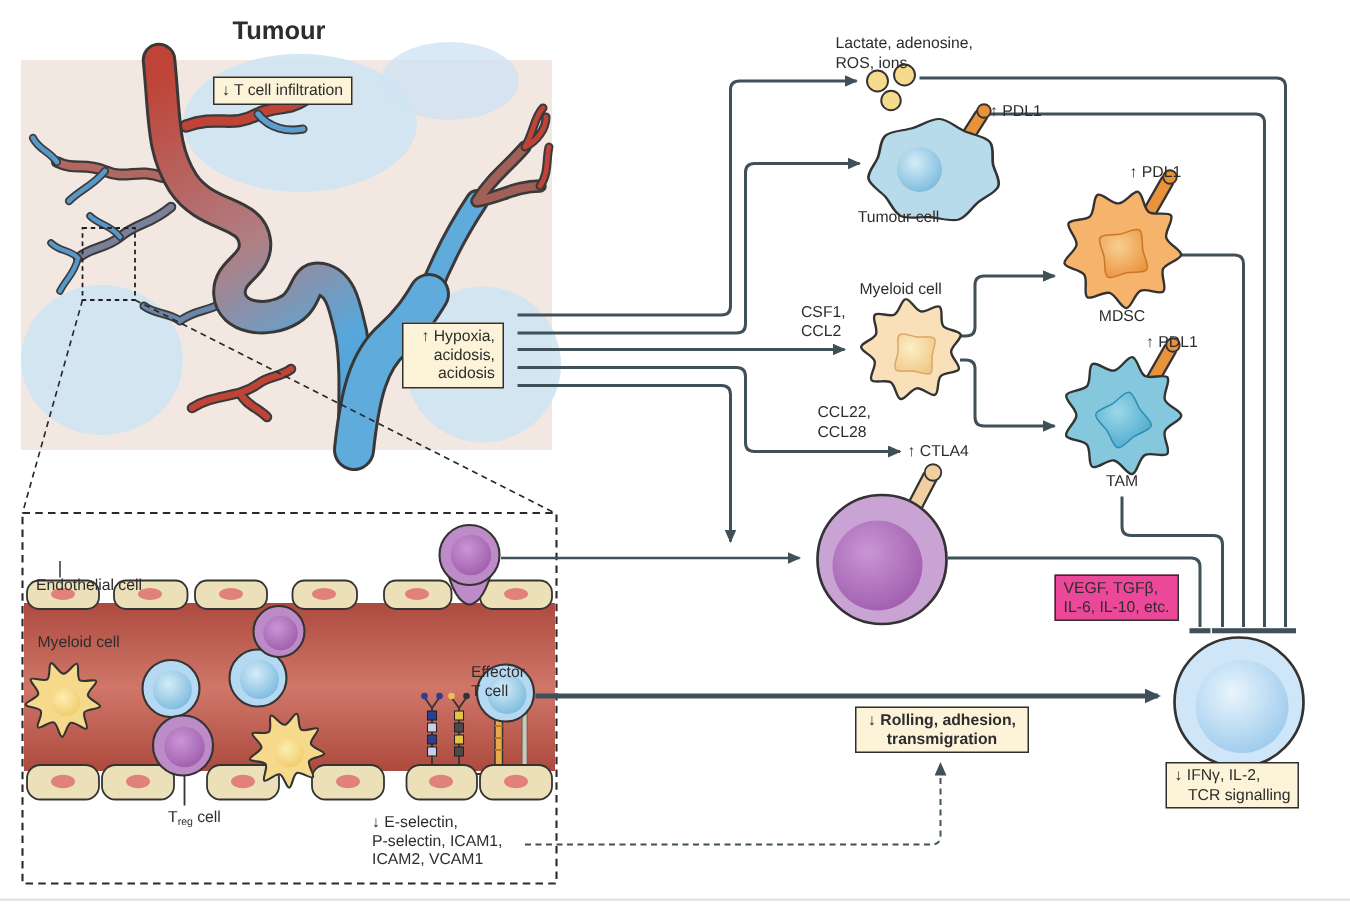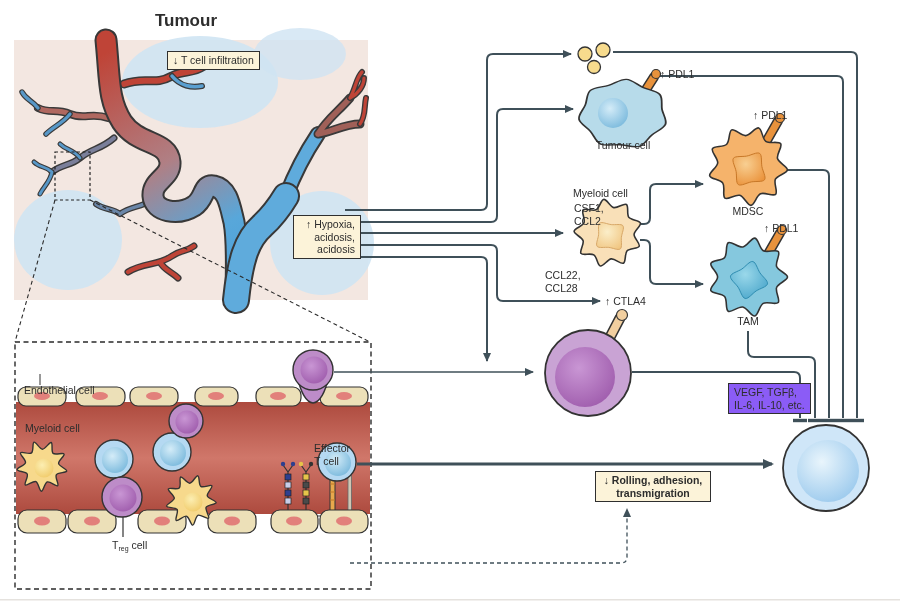--- a/index.html
+++ b/index.html
@@ -1,22 +1,22 @@
 <!DOCTYPE html>
 <html><head>
 <meta charset="utf-8">
 <style>
   html,body{margin:0;padding:0;background:#fff;}
   #fig{position:relative;width:900px;height:607px;background:#fff;overflow:hidden;
        font-family:"Liberation Sans",sans-serif;}
   svg{position:absolute;left:0;top:0;}
   .lbl{position:absolute;font:10.5px/12.5px "Liberation Sans",sans-serif;color:#2d2d2d;white-space:nowrap;}
   .ln{display:block;}
-  .box{border:1.3px solid #2f2f2f;background:#fcf3d9;padding:2px 5px;margin-left:25px;}
-  .bluebox{background:#8b5cf6;}
+  .box{border:1.3px solid #2f2f2f;background:#fcf3d9;padding:2px 5px;}
+  .bluebox{background:#ec4899;}
   .ctr{text-align:center;}
   .rt{text-align:right;}
   .bold{font-weight:bold;font-size:17px;}
   .sub{font-size:7px;vertical-align:-2px;}
   .ind{padding-left:9px;}
 </style>
 </head>
 <body>
 
 <div id="fig">
@@ -294,26 +294,30 @@
 <div class="lbl bold ctr" style="left:146px;top:15px;width:80px;"><span>Tumour</span></div>
 
 <div class="lbl box" style="left:142px;top:51px;"><span>↓ T cell infiltration</span></div>
 
 <div class="lbl box rt" style="left:268px;top:215px;width:56px;text-align:right;">
   <span class="ln">↑ Hypoxia,</span>
   <span class="ln">acidosis,</span>
   <span class="ln">acidosis</span>
 </div>
 
+<div class="lbl" style="left:557px;top:23px;">
+  <span class="ln">Lactate, adenosine,</span>
+  <span class="ln">ROS, ions</span>
+</div>
 
 <div class="lbl" style="left:660px;top:68px;"><span>↑ PDL1</span></div>
-<div class="lbl ctr" style="left:580px;top:139px;width:86px;"><span>Tumour cell</span></div>
+<div class="lbl ctr" style="left:556px;top:139px;width:86px;"><span>Tumour cell</span></div>
 
 <div class="lbl" style="left:573px;top:187px;"><span>Myeloid cell</span></div>
-<div class="lbl" style="left:534px;top:202px;margin-left:40px;">
+<div class="lbl" style="left:534px;top:202px;">
   <span class="ln">CSF1,</span>
   <span class="ln">CCL2</span>
 </div>
 
 <div class="lbl" style="left:753px;top:109px;"><span>↑ PDL1</span></div>
 <div class="lbl ctr" style="left:718px;top:205px;width:60px;"><span>MDSC</span></div>
 
 <div class="lbl" style="left:764px;top:222px;"><span>↑ PDL1</span></div>
 <div class="lbl ctr" style="left:724px;top:315px;width:48px;"><span>TAM</span></div>
 
@@ -326,24 +330,33 @@
 <div class="lbl box bluebox" style="left:703px;top:383px;">
   <span class="ln">VEGF, TGFβ,</span>
   <span class="ln">IL-6, IL-10, etc.</span>
 </div>
 
 <div class="lbl box ctr" style="left:570px;top:471px;width:104px;font-weight:bold;">
   <span class="ln">↓ Rolling, adhesion,</span>
   <span class="ln">transmigration</span>
 </div>
 
+<div class="lbl box" style="left:777px;top:508px;">
+  <span class="ln">↓ IFNγ, IL-2,</span>
+  <span class="ln ind">TCR signalling</span>
+</div>
 
 <div class="lbl" style="left:24px;top:360px;margin-top:24px;"><span>Endothelial cell</span></div>
 <div class="lbl" style="left:25px;top:422px;"><span>Myeloid cell</span></div>
 <div class="lbl" style="left:314px;top:442px;">
   <span class="ln">Effector</span>
   <span class="ln">T cell</span>
 </div>
 <div class="lbl" style="left:112px;top:539px;">
   <span>T</span><span class="sub">reg</span><span> cell</span>
 </div>
+<div class="lbl" style="left:248px;top:542px;">
+  <span class="ln">↓ E-selectin,</span>
+  <span class="ln">P-selectin, ICAM1,</span>
+  <span class="ln">ICAM2, VCAM1</span>
+</div>
 
 </div>
 
 </body></html>

